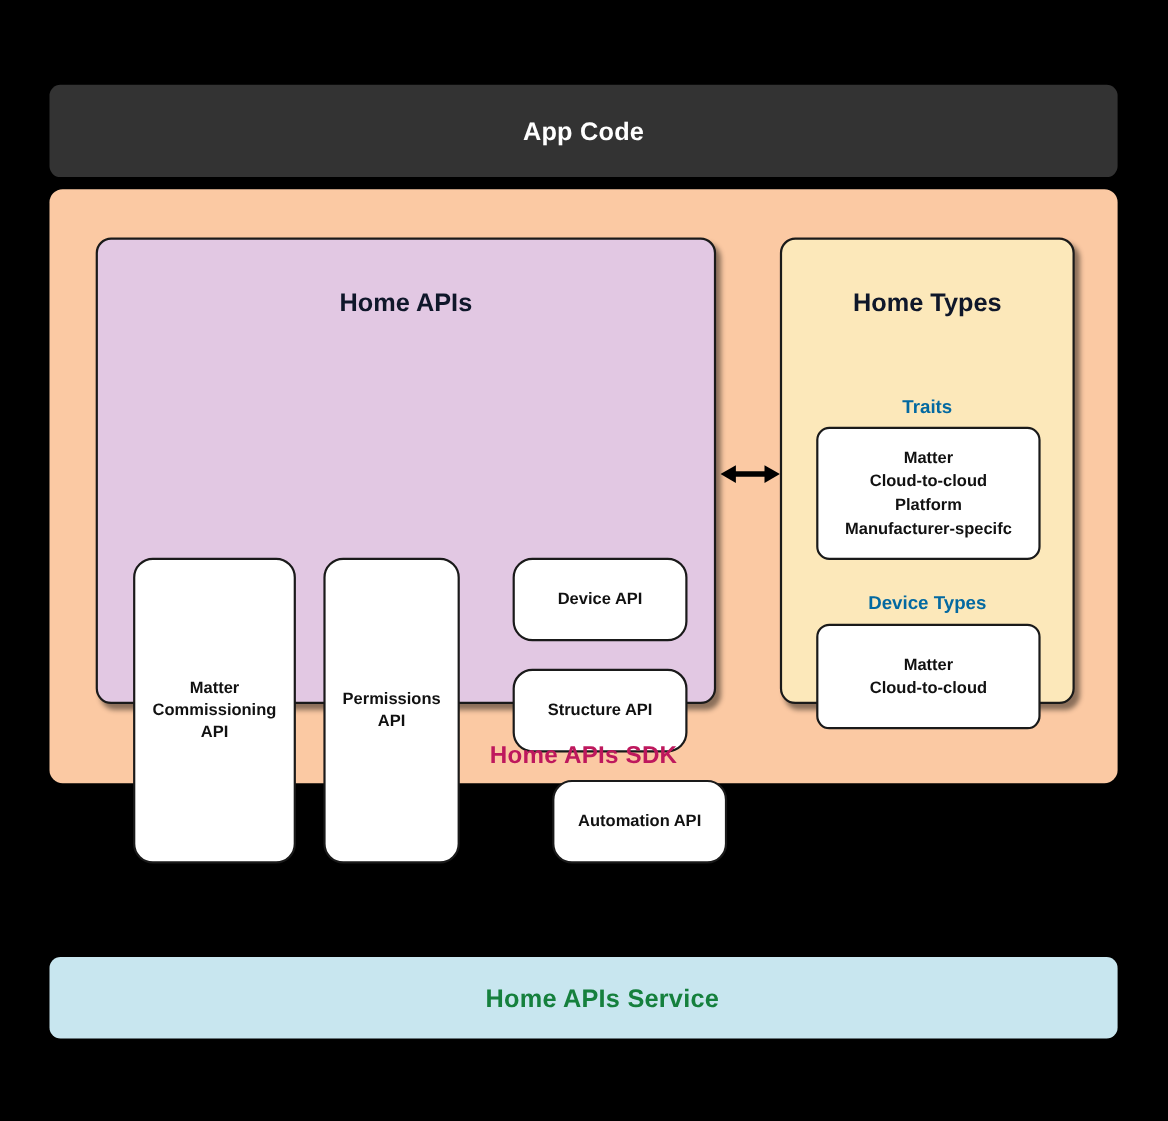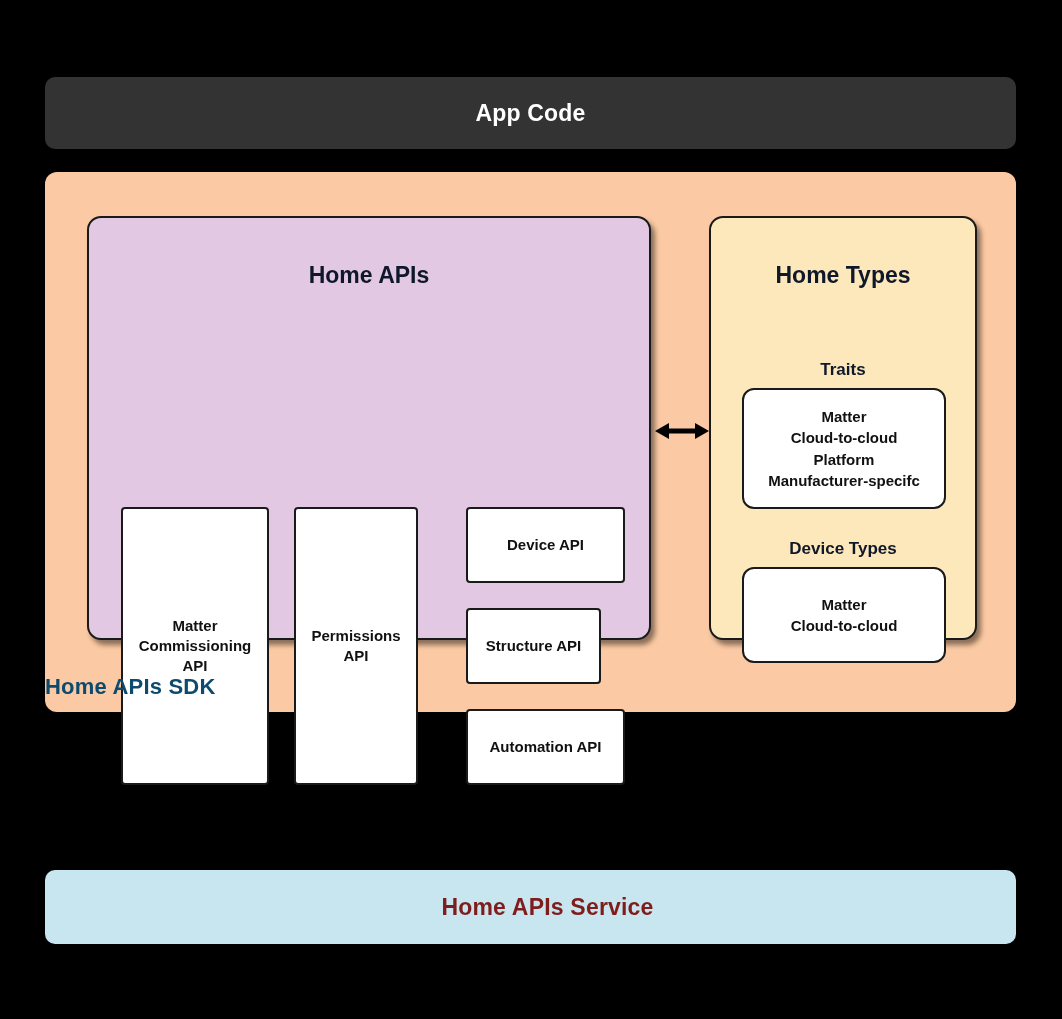--- a/index.html
+++ b/index.html
@@ -22,21 +22,21 @@
     position: absolute;
     inset: 0;
   }
 
   
   .app-code-bar {
     position: absolute;
     left: 45px;
     top: 77px;
     width: 971px;
-    height: 72px;
+    height: 84px;
     background: #333333;
     border-radius: 10px;
     display: flex;
     align-items: center;
     justify-content: center;
   }
   .app-code-label {
     color: #ffffff;
     font-size: 23px;
     font-weight: bold;
@@ -51,23 +51,24 @@
     width: 971px;
     height: 540px;
     background: #fbc9a3;
     border-radius: 12px;
   }
   .sdk-label {
     position: absolute;
     left: 0;
     right: 0;
     bottom: 12px;
+    text-align: center;
     font-size: 22px;
     font-weight: bold;
-    color: #0c4a6e;
+    color: #be185d;
     letter-spacing: 0.2px;
   }
 
   
   .home-apis-panel {
     position: absolute;
     left: 42px;
     top: 44px;
     width: 564px;
     height: 424px;
@@ -85,21 +86,21 @@
     text-align: center;
     font-size: 23px;
     font-weight: bold;
     color: #0f172a;
   }
 
   .api-box {
     position: absolute;
     background: #ffffff;
     border: 2px solid #1a1a1a;
-    border-radius: 4px;
+    border-radius: 18px;
     box-sizing: border-box;
     display: flex;
     align-items: center;
     justify-content: center;
     text-align: center;
     font-size: 15px;
     font-weight: bold;
     line-height: 1.35;
     color: #111111;
     padding: 4px 8px;
@@ -121,21 +122,21 @@
   
   .box-device {
     left: 377px;
     top: 289px;
     width: 159px;
     height: 76px;
   }
   .box-structure {
     left: 377px;
     top: 390px;
-    width: 135px;
+    width: 159px;
     height: 76px;
   }
   .box-automation {
     left: 377px;
     top: 491px;
     width: 159px;
     height: 76px;
   }
 
   
@@ -151,21 +152,21 @@
     box-sizing: border-box;
     box-shadow: 4px 5px 5px rgba(0,0,0,0.45);
   }
   .subsection-title {
     position: absolute;
     left: 0;
     right: 0;
     text-align: center;
     font-size: 17px;
     font-weight: bold;
-    color: #0f172a;
+    color: #0369a1;
   }
   .title-traits { top: 142px; }
   .title-device-types { top: 321px; }
 
   .types-box {
     position: absolute;
     background: #ffffff;
     border: 2px solid #1a1a1a;
     border-radius: 12px;
     box-sizing: border-box;
@@ -208,21 +209,21 @@
     top: 870px;
     width: 971px;
     height: 74px;
     background: #c8e6ef;
     border-radius: 10px;
     display: flex;
     align-items: center;
     justify-content: center;
   }
   .service-label {
-    color: #7f1d1d;
+    color: #15803d;
     font-size: 23px;
     font-weight: bold;
     letter-spacing: 0.2px;
     margin-left: 34px;
   }
 </style>
 </head>
 <body>
 
 <div class="stage">
@@ -239,21 +240,21 @@
       <div class="api-box box-matter-commissioning" style="white-space: pre-line;">Matter
 Commissioning
 API</div>
 
       <div class="api-box box-permissions" style="white-space: pre-line;">Permissions API</div>
 
       <div class="api-box box-device" style="white-space: pre-line;">Device API</div>
 
       <div class="api-box box-structure" style="white-space: pre-line;">Structure API</div>
 
-      <div class="api-box box-automation" style="white-space: pre-line;">Automation API</div>
+      <div class="api-box box-automation" style="white-space: pre-line; margin-left: 36px;">Automation API</div>
     </div>
 
     <div class="connector">
       <svg width="54" height="24" viewBox="0 0 54 24" aria-hidden="true">
         <line x1="10" y1="12" x2="44" y2="12" stroke="#000000" stroke-width="5"></line>
         <polygon points="0,12 14,4 14,20" fill="#000000"></polygon>
         <polygon points="54,12 40,4 40,20" fill="#000000"></polygon>
       </svg>
     </div>
 

